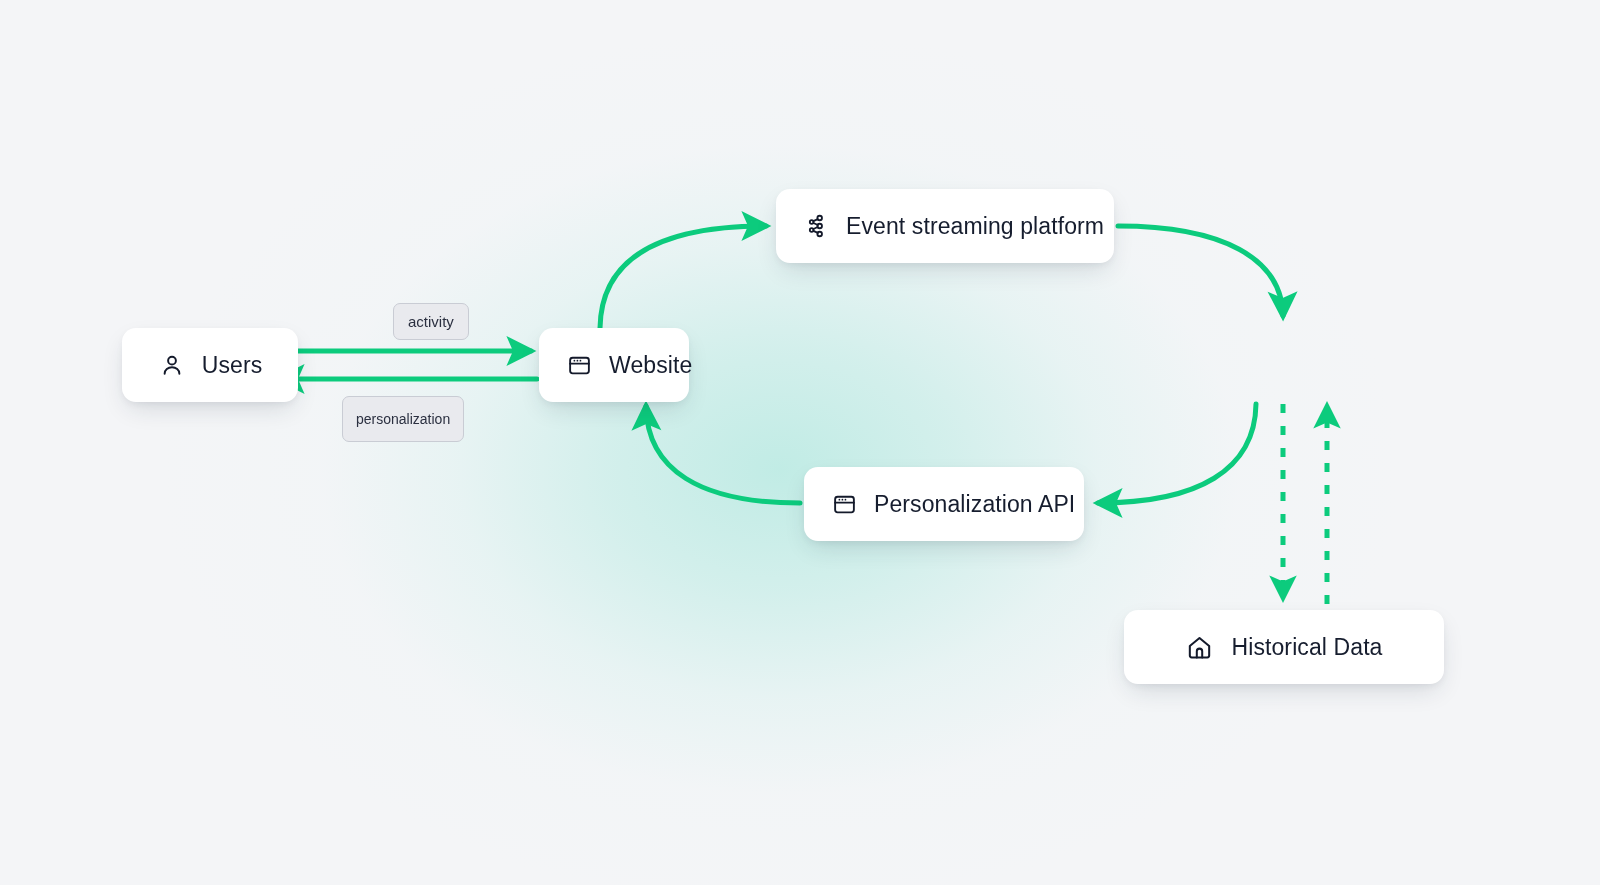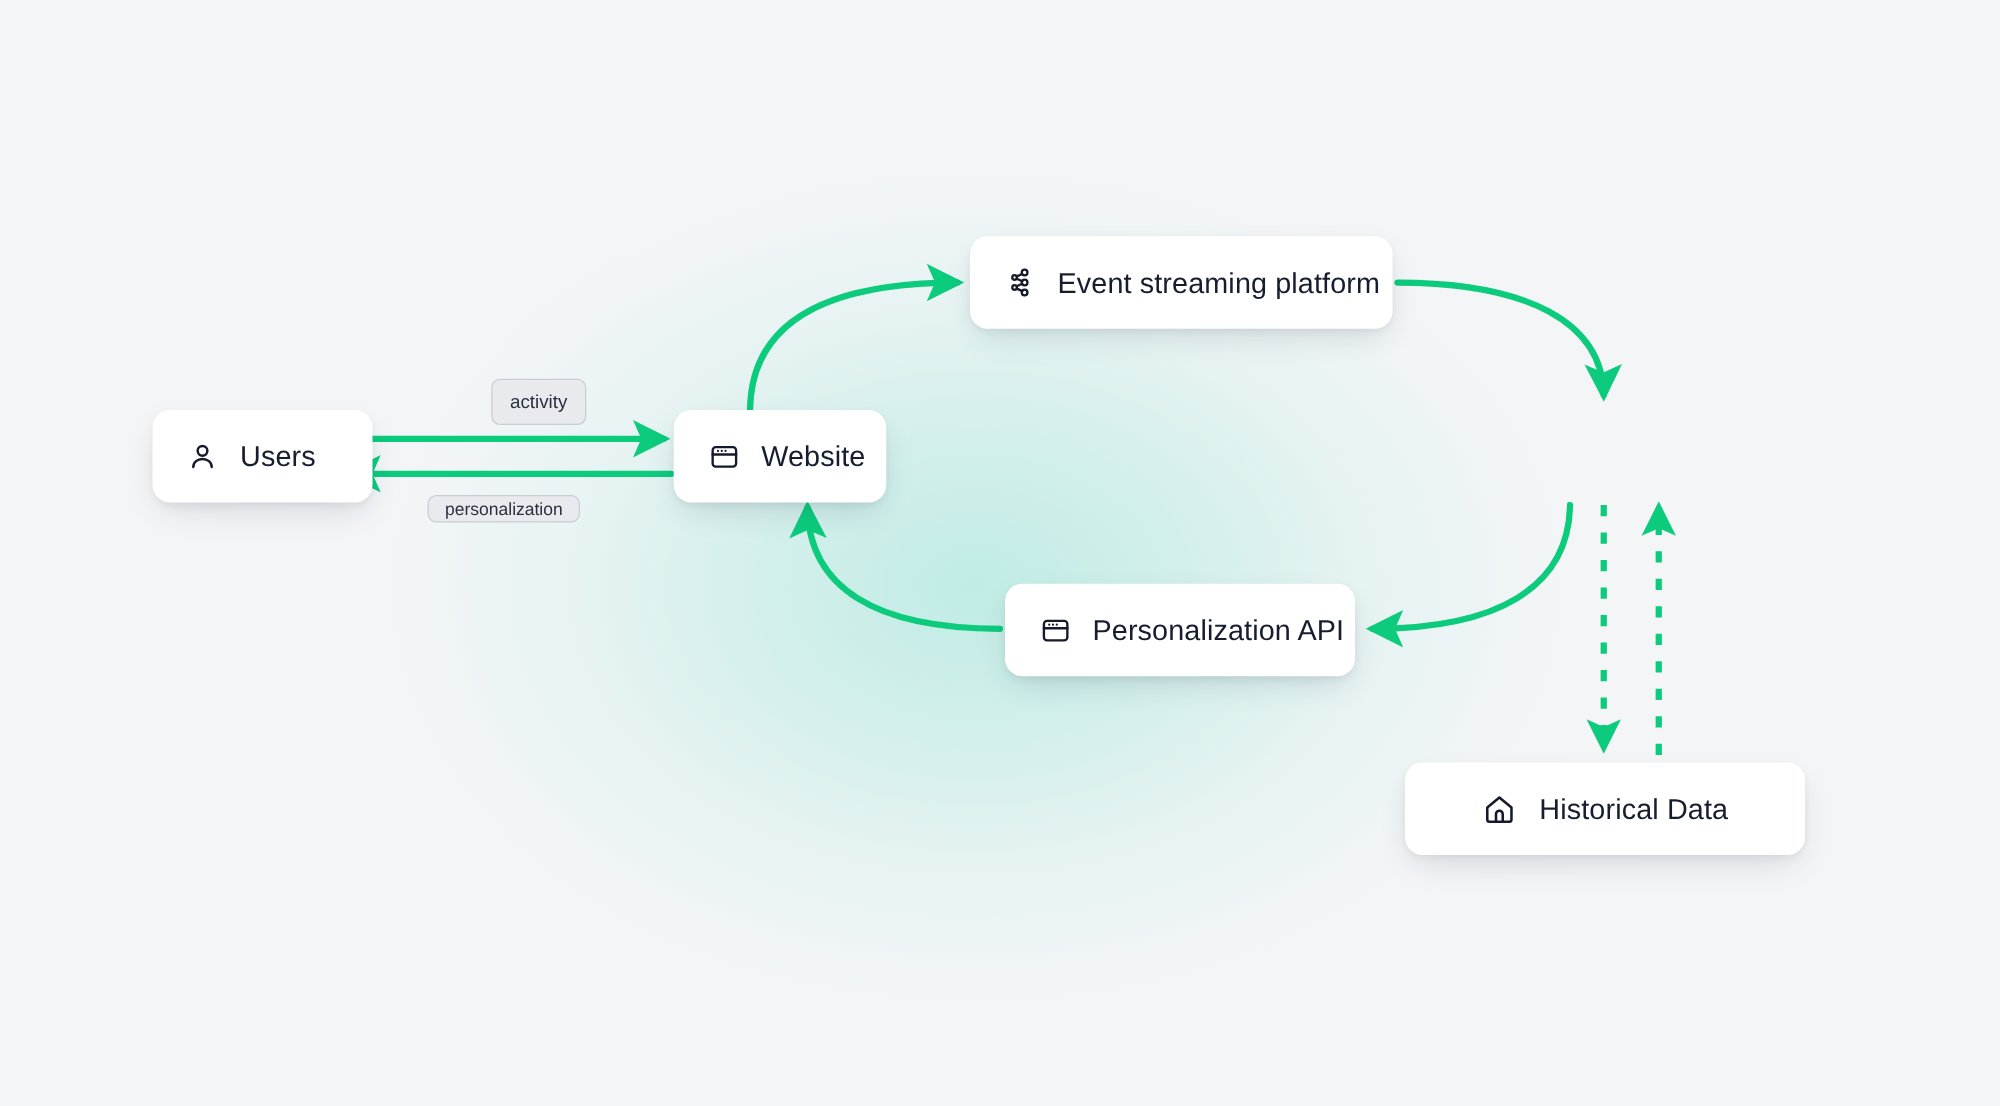--- a/index.html
+++ b/index.html
@@ -67,22 +67,22 @@
     align-items: center;
     justify-content: center;
     width: 28px;
     height: 28px;
     flex: 0 0 28px;
     color: #141a2b;
   }
   .node .node-icon svg { display: block; }
 
   
-  #node-users               { left: 122px;  top: 328px; width: 176px; }
-  #node-website             { left: 539px;  top: 328px; width: 170px; }
+  #node-users               { left: 122px;  top: 328px; width: 176px; justify-content: center; }
+  #node-website             { left: 539px;  top: 328px; width: 150px; }
   #node-event-streaming     { left: 776px;  top: 189px; width: 338px; }
   #node-personalization-engine { left: 1124px; top: 328px; width: 316px; }
   #node-personalization-api { left: 804px;  top: 467px; width: 280px; }
   #node-historical-data     { left: 1124px; top: 610px; width: 320px; }
 
   #node-historical-data { justify-content: center; gap: 18px; }
 
   
   .chip {
     position: absolute;
@@ -95,21 +95,21 @@
     z-index: 4;
   }
   #chip-activity {
     left: 369px; top: 303px;
     padding: 10px 14px;
     font-size: 15px;
     margin-left: 24px;
   }
   #chip-personalization {
     left: 342px; top: 396px;
-    padding: 3px 13px;
+    padding: 15px 13px;
     font-size: 14px;
   }
 </style>
 </head>
 <body>
 
 <div id="canvas">
 
   <div id="bg-glow"></div>
 

